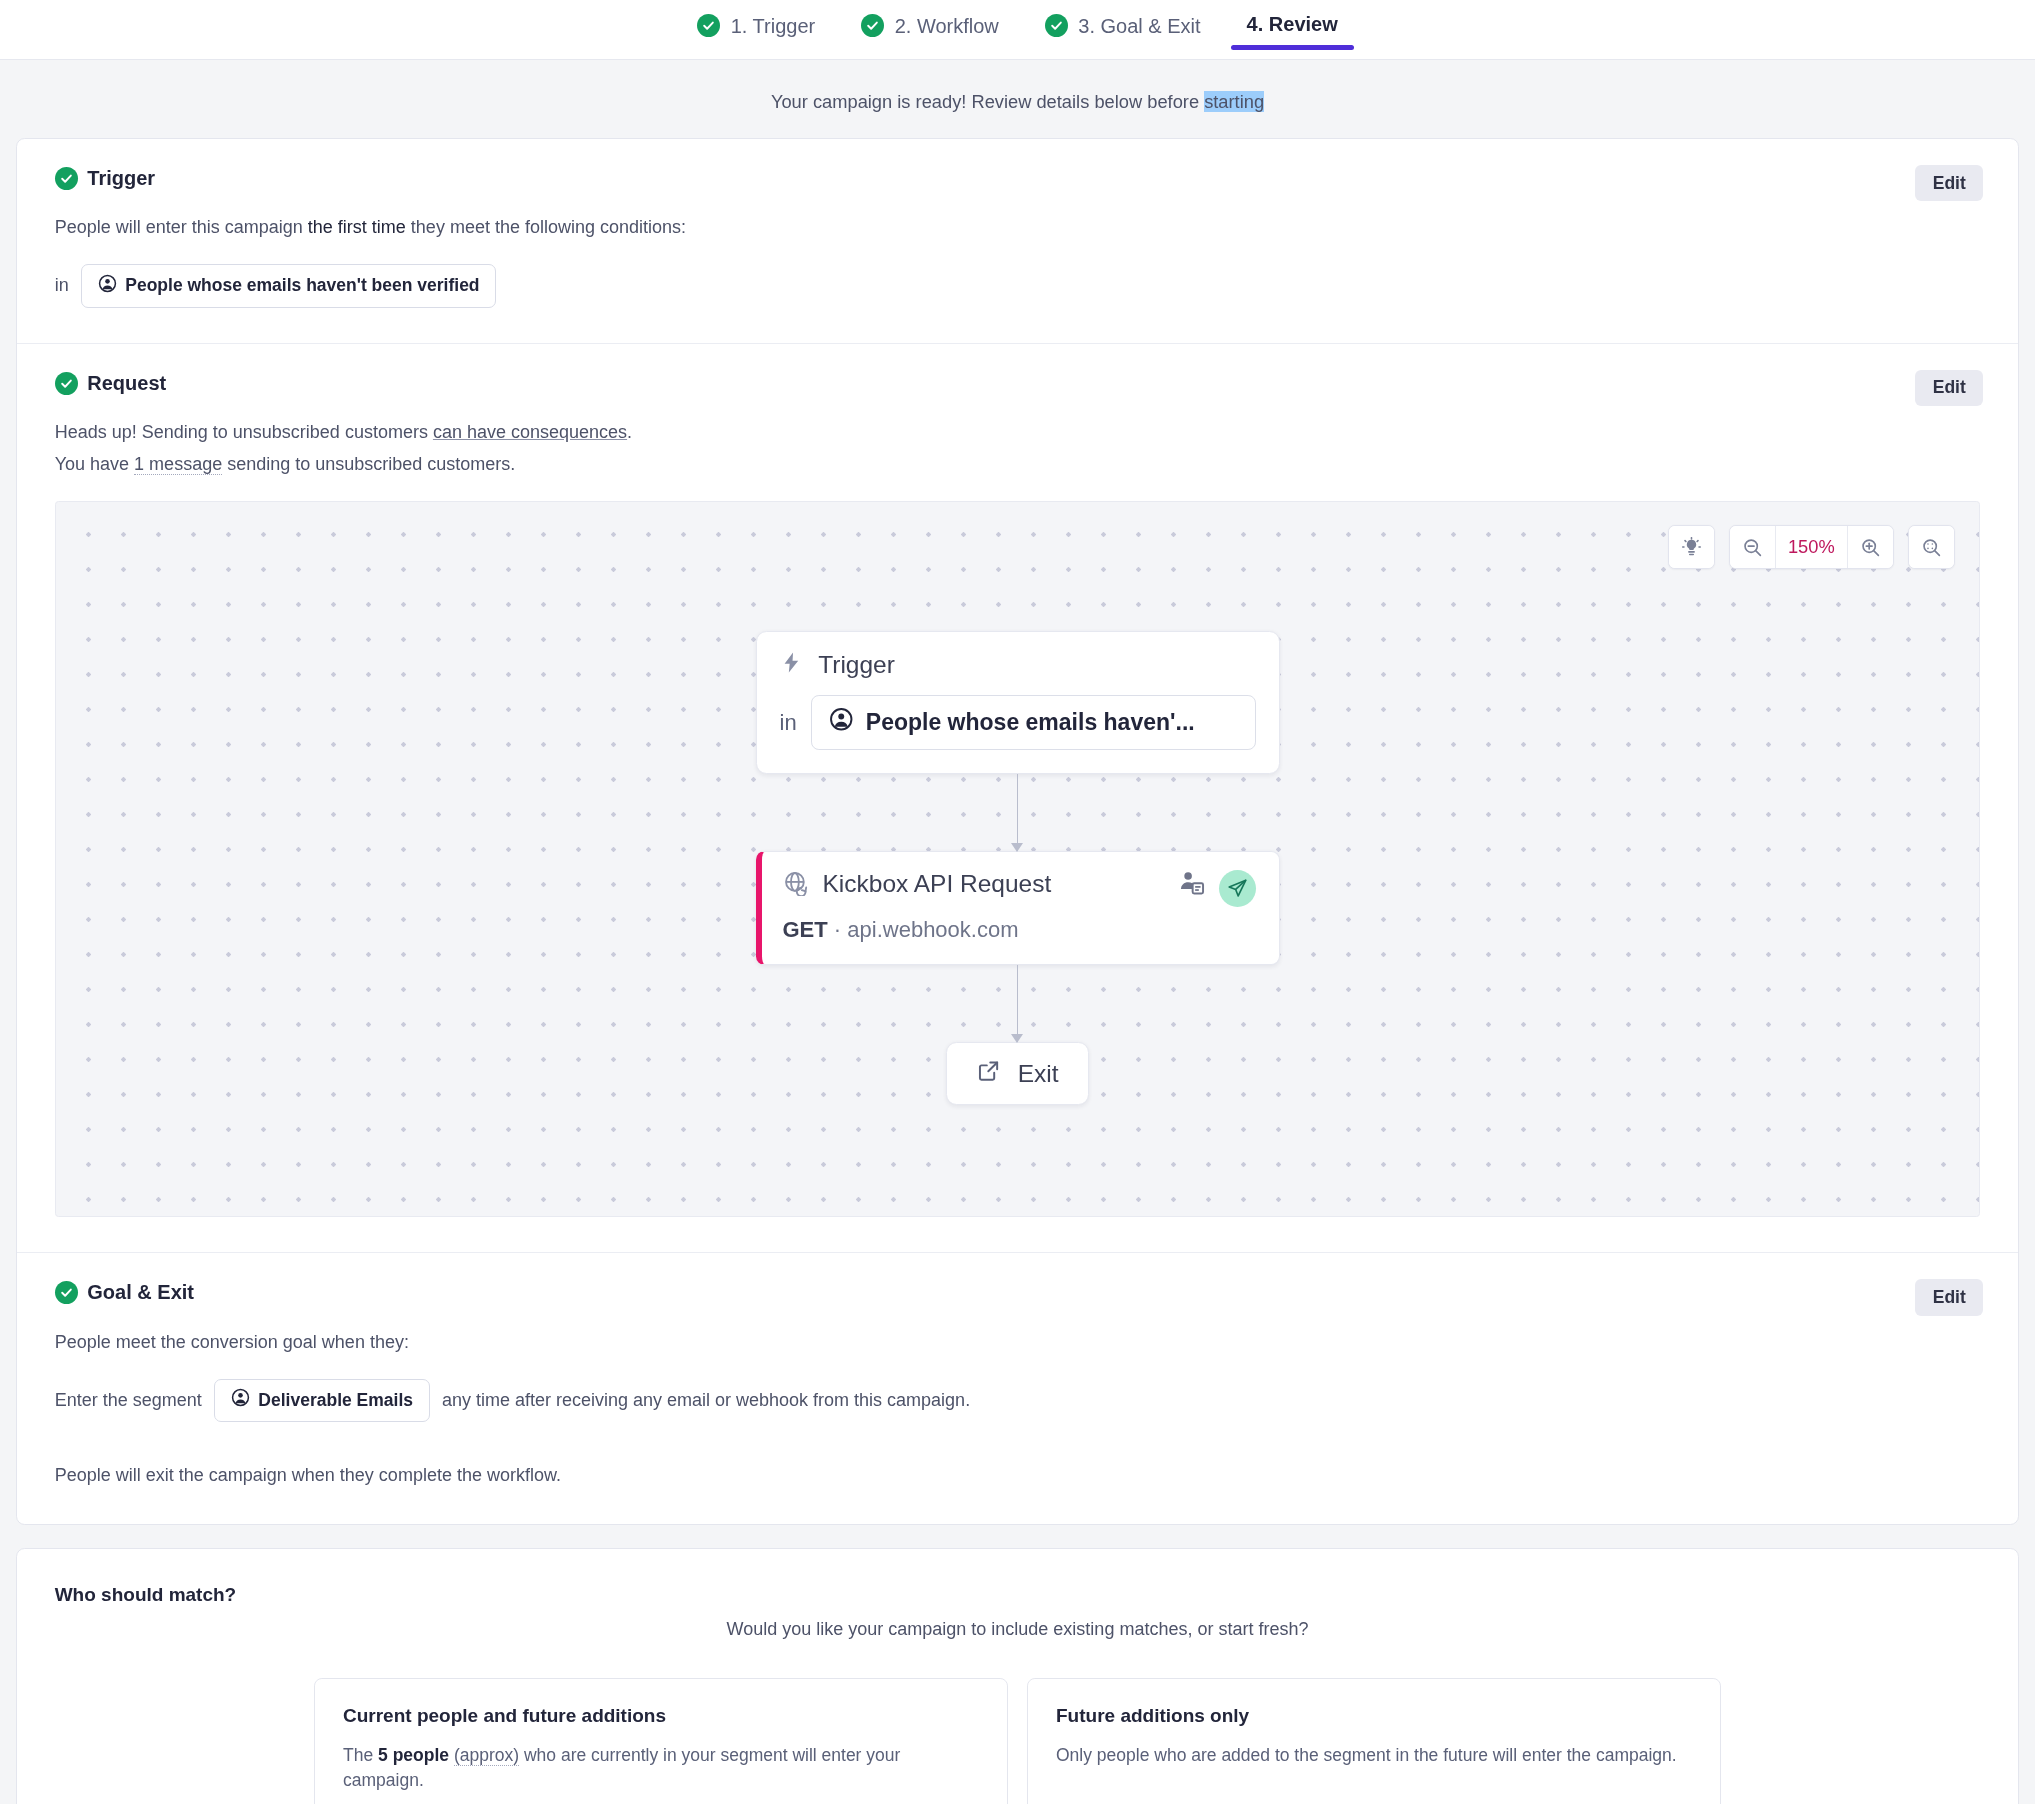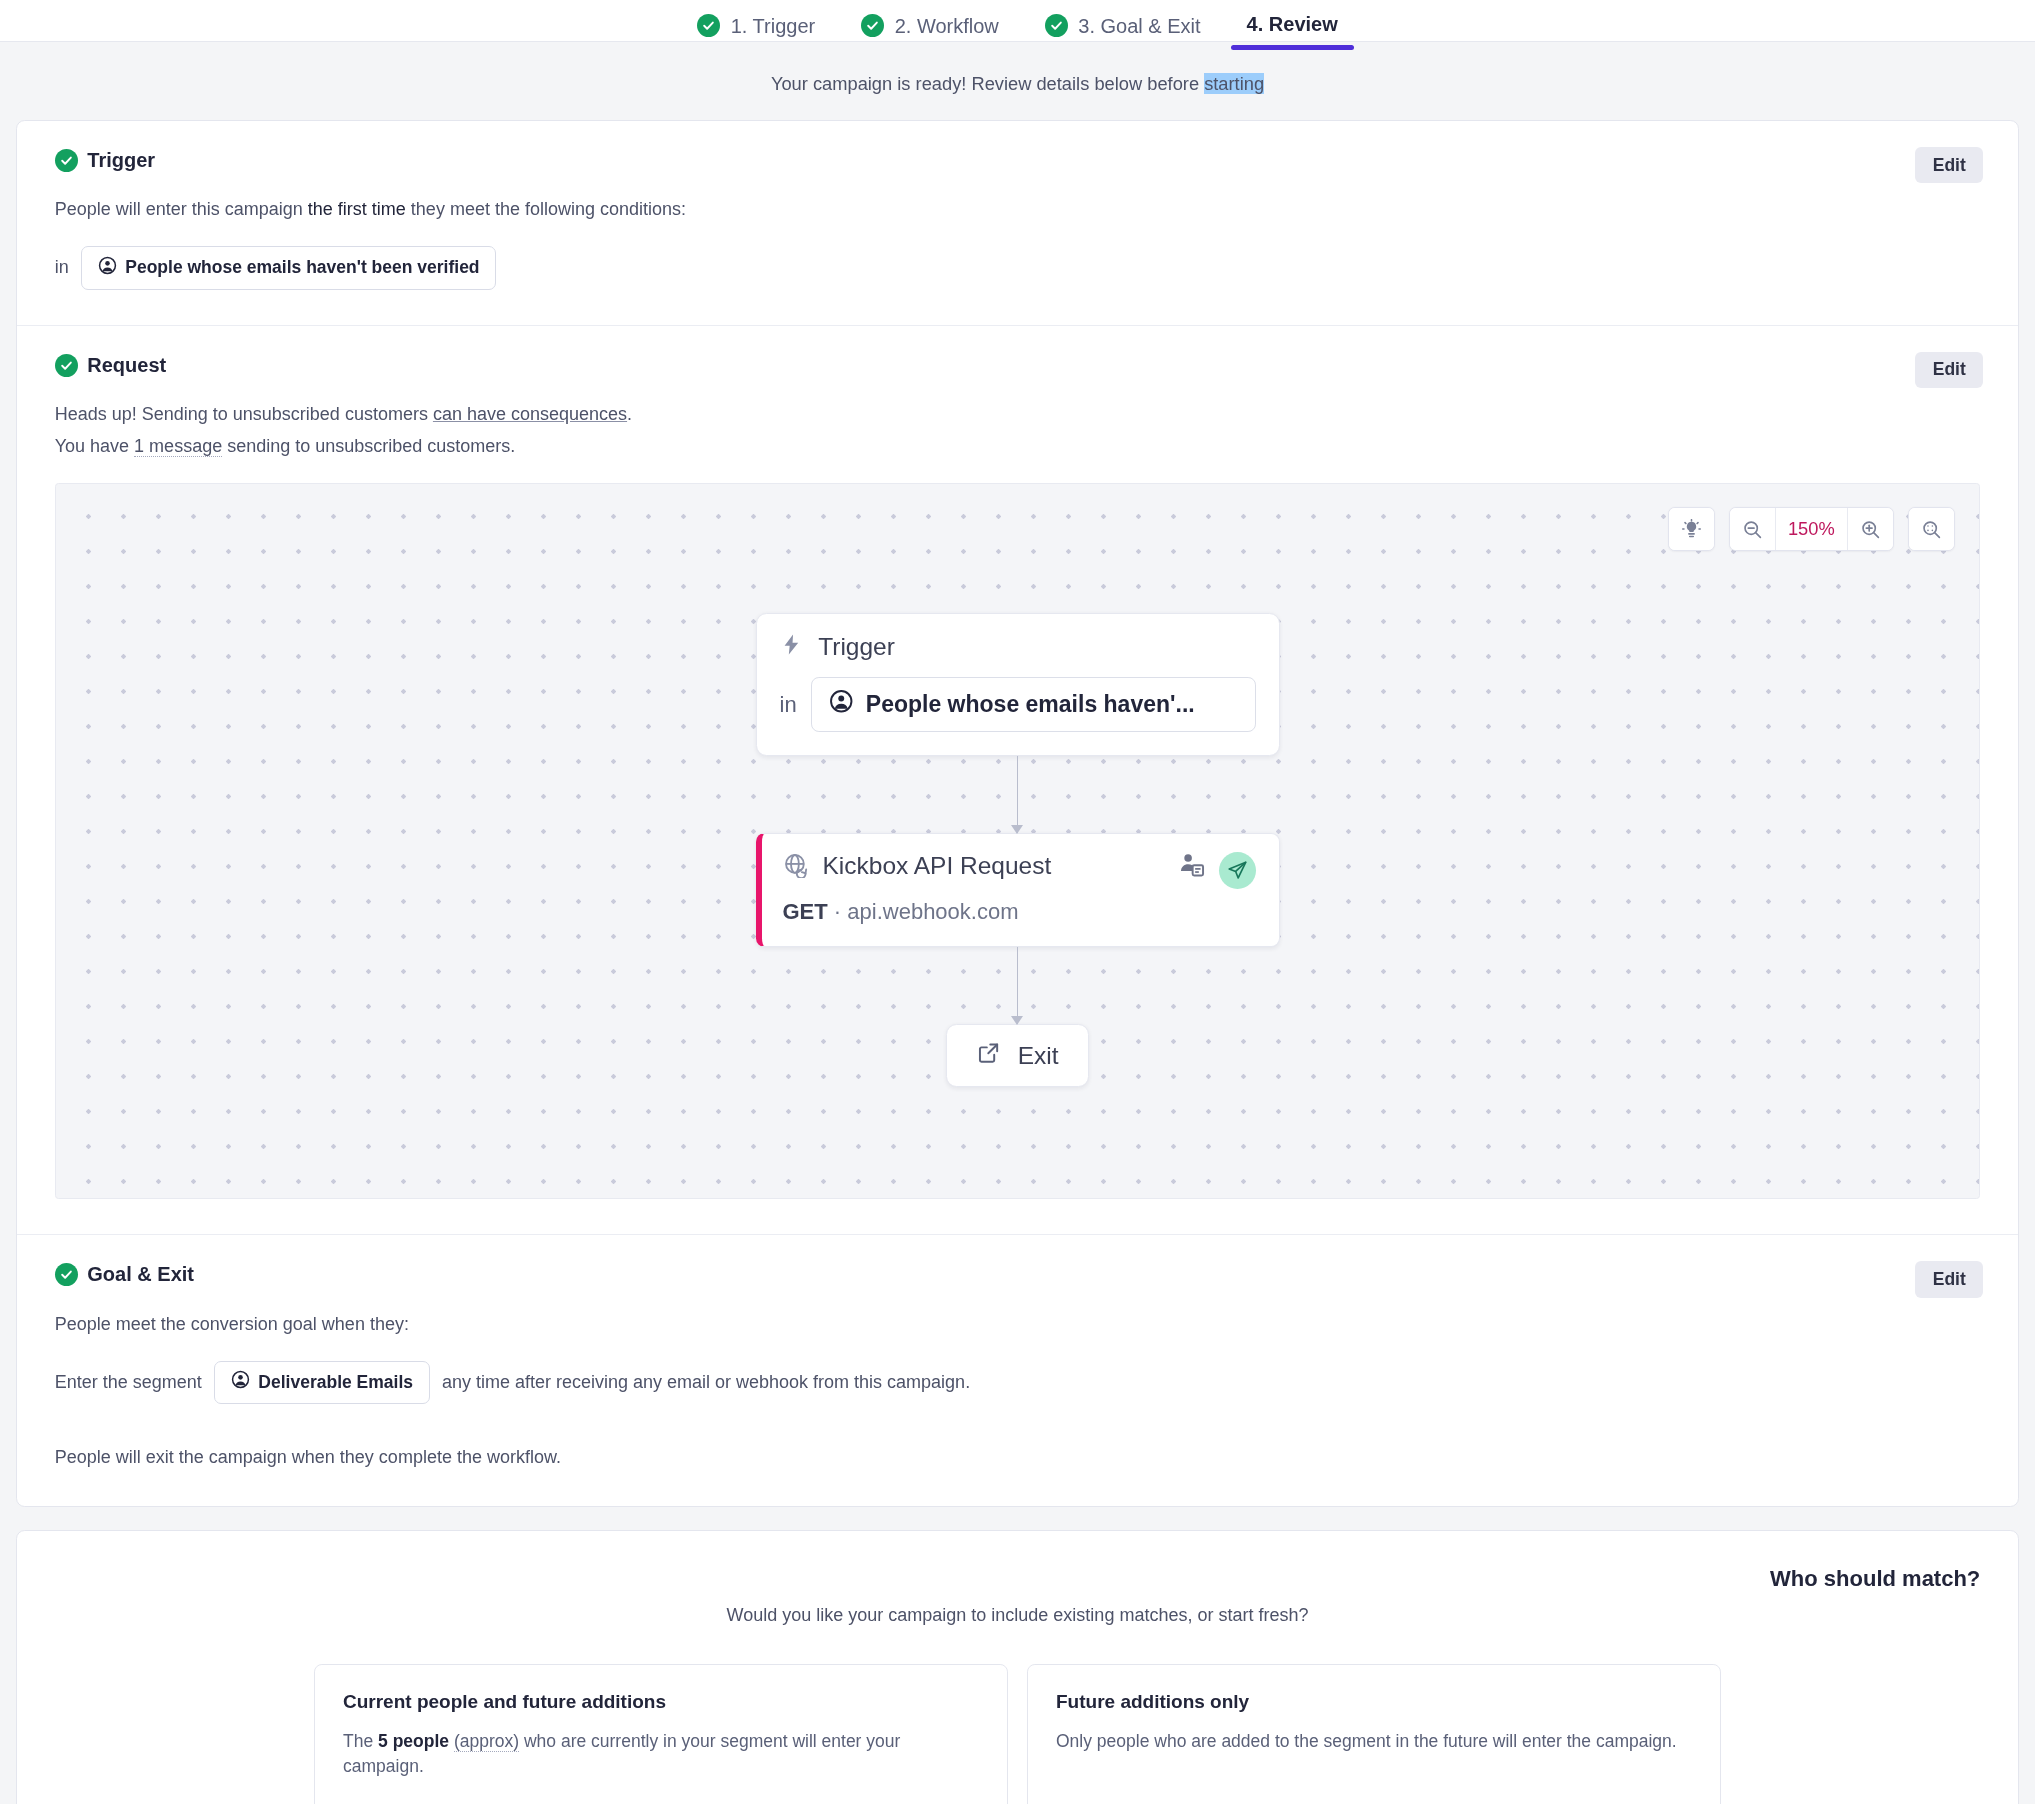--- a/index.html
+++ b/index.html
@@ -7,21 +7,21 @@
     width: 2035px;
     background: #f4f5f7;
     font-family: "Liberation Sans", sans-serif;
     color: #2f3245;
     -webkit-font-smoothing: antialiased;
   }
 
   
   .stepnav {
     background: #ffffff;
-    height: 42px;
+    height: 60px;
     display: flex;
     align-items: flex-start;
     justify-content: center;
     gap: 0px;
     border-bottom: 0.9px solid #e6e8ef;
   }
   .step {
     display: flex;
     align-items: center;
     gap: 10.5px;
@@ -286,22 +286,22 @@
     box-shadow: 0 1.7px 4.4px rgba(30,35,60,.07);
     padding: 15.7px 30px;
     display: flex; align-items: center; gap: 17.5px;
     font-size: 24.5px;
     color: #3c4054;
   }
   .node-exit svg { width: 23.6px; height: 23.6px; color: #5a6078; }
 
   
   .match-title {
-    text-align: right;
-    font-size: 22px;
+    text-align: left;
+    font-size: 19px;
     font-weight: bold;
     color: #22253a;
   }
   .match-sub {
     text-align: center;
     margin-top: 13px;
     font-size: 18px;
     color: #4d5268;
   }
   .match-row {

